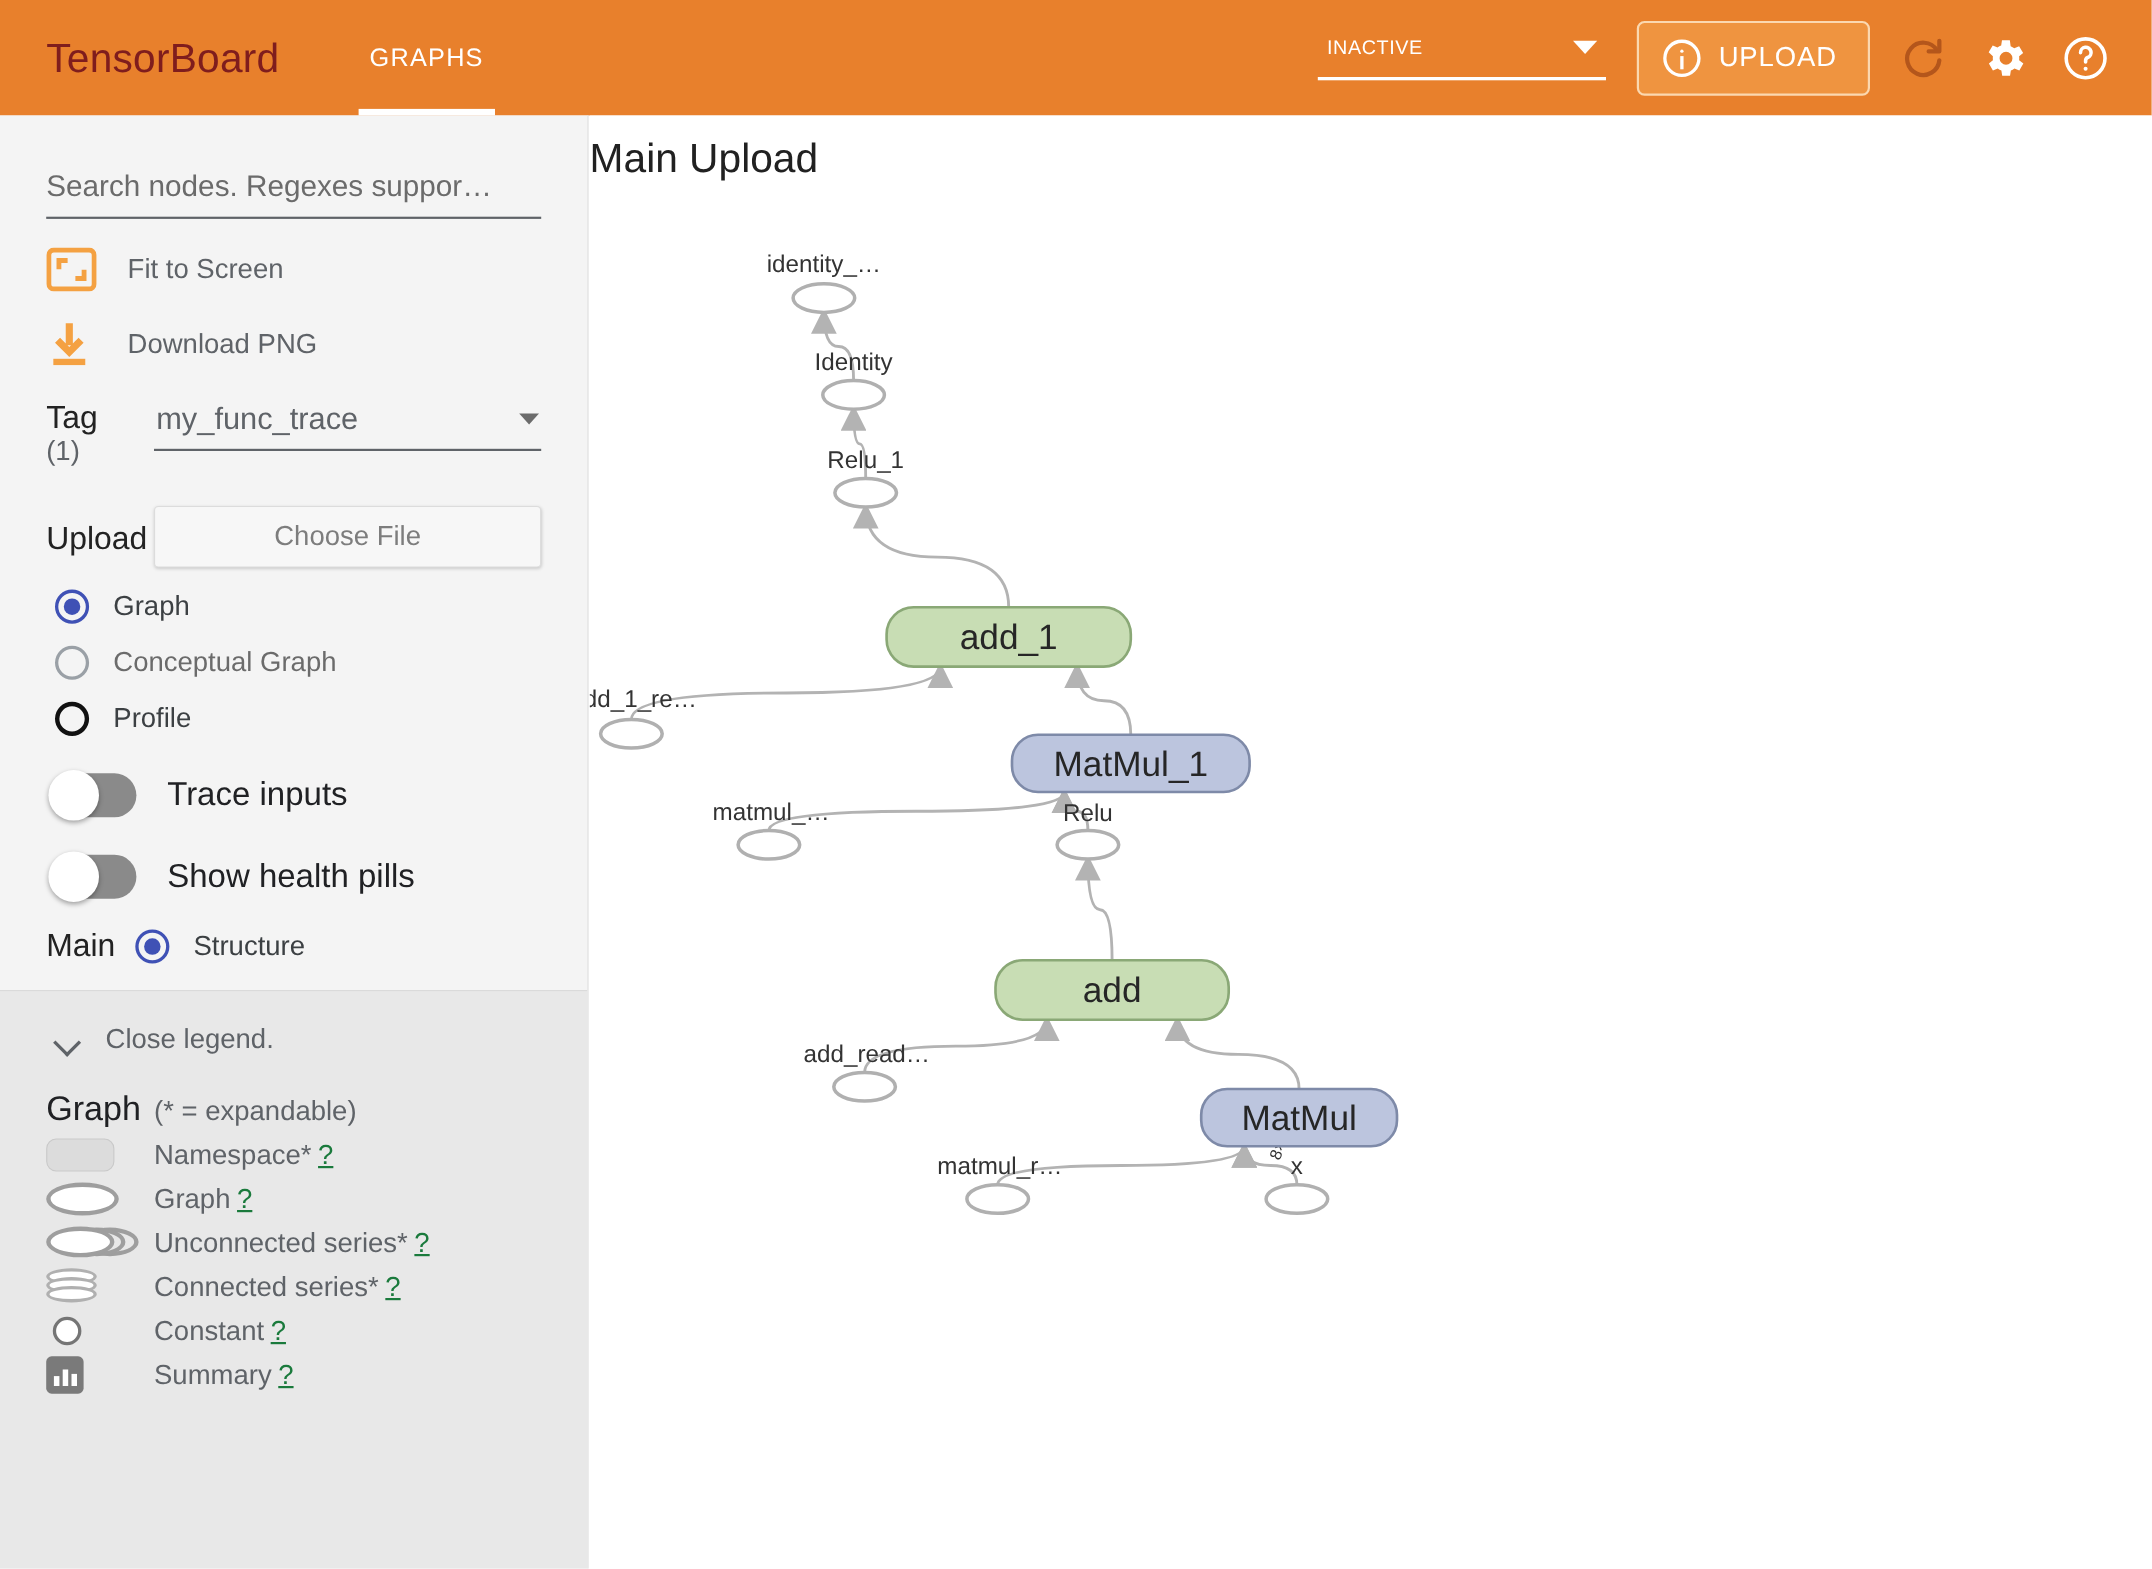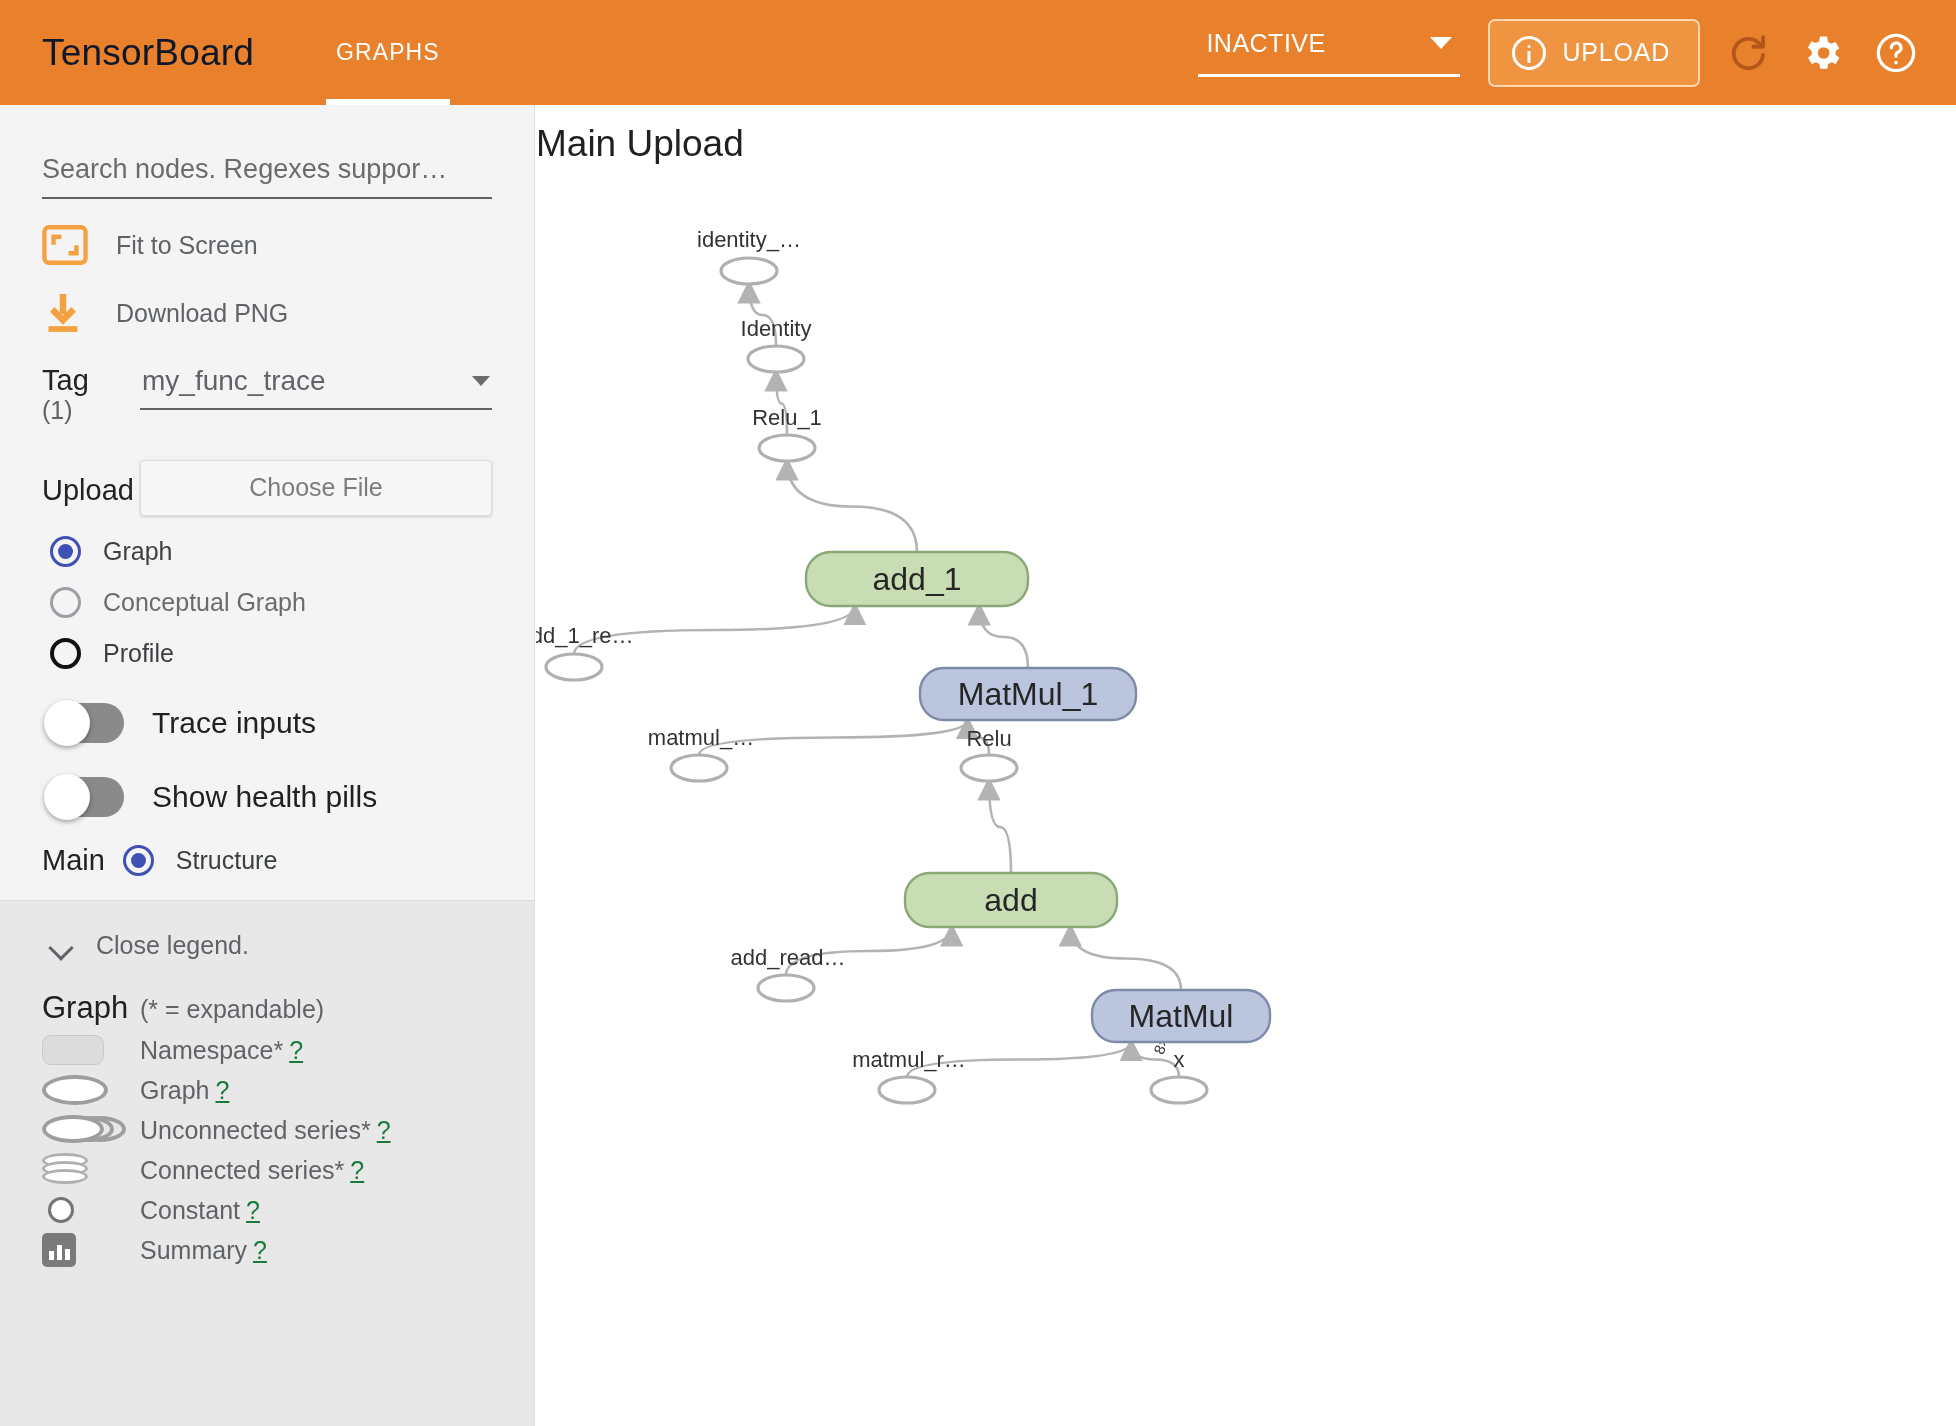--- a/index.html
+++ b/index.html
@@ -12,40 +12,40 @@
   }
 
   
   #header {
     position: absolute; top: 0; left: 0;
     width: 1956px; height: 105px;
     background: #e8802c;
     display: flex; align-items: center;
   }
   #brand {
-    color: #0f172a; font-size: 37px; font-weight: 400;
+    color: #7f1d1d; font-size: 37px; font-weight: 400;
     margin-left: 42px; letter-spacing: .2px;
     white-space: nowrap;
   }
   #tabs { margin-left: 52px; height: 105px; display: flex; align-items: center; }
   .tab {
     position: relative; height: 105px; display: flex; align-items: center;
     padding: 0 30px; color: #fff; font-size: 23px; letter-spacing: 1.1px;
     cursor: pointer;
   }
   .tab.active::after {
     content: ""; position: absolute; left: 20px; right: 20px; bottom: 0;
     height: 6px; background: #fff;
   }
   #header-right {
     margin-left: auto; display: flex; align-items: center; padding-right: 34px;
   }
   #inactive-select {
     position: relative; display: flex; align-items: center;
-    color: #fff; font-size: 25px; letter-spacing: .5px;
+    color: #fff; font-size: 18px; letter-spacing: .5px;
     border-bottom: 3px solid #fff;
     padding: 0 8px 16px 8px; width: 262px; margin-right: 28px;
     cursor: pointer;
   }
   #inactive-select .caret {
     margin-left: auto; width: 0; height: 0;
     border-left: 11px solid transparent; border-right: 11px solid transparent;
     border-top: 12px solid #fff;
   }
   #upload-btn {

